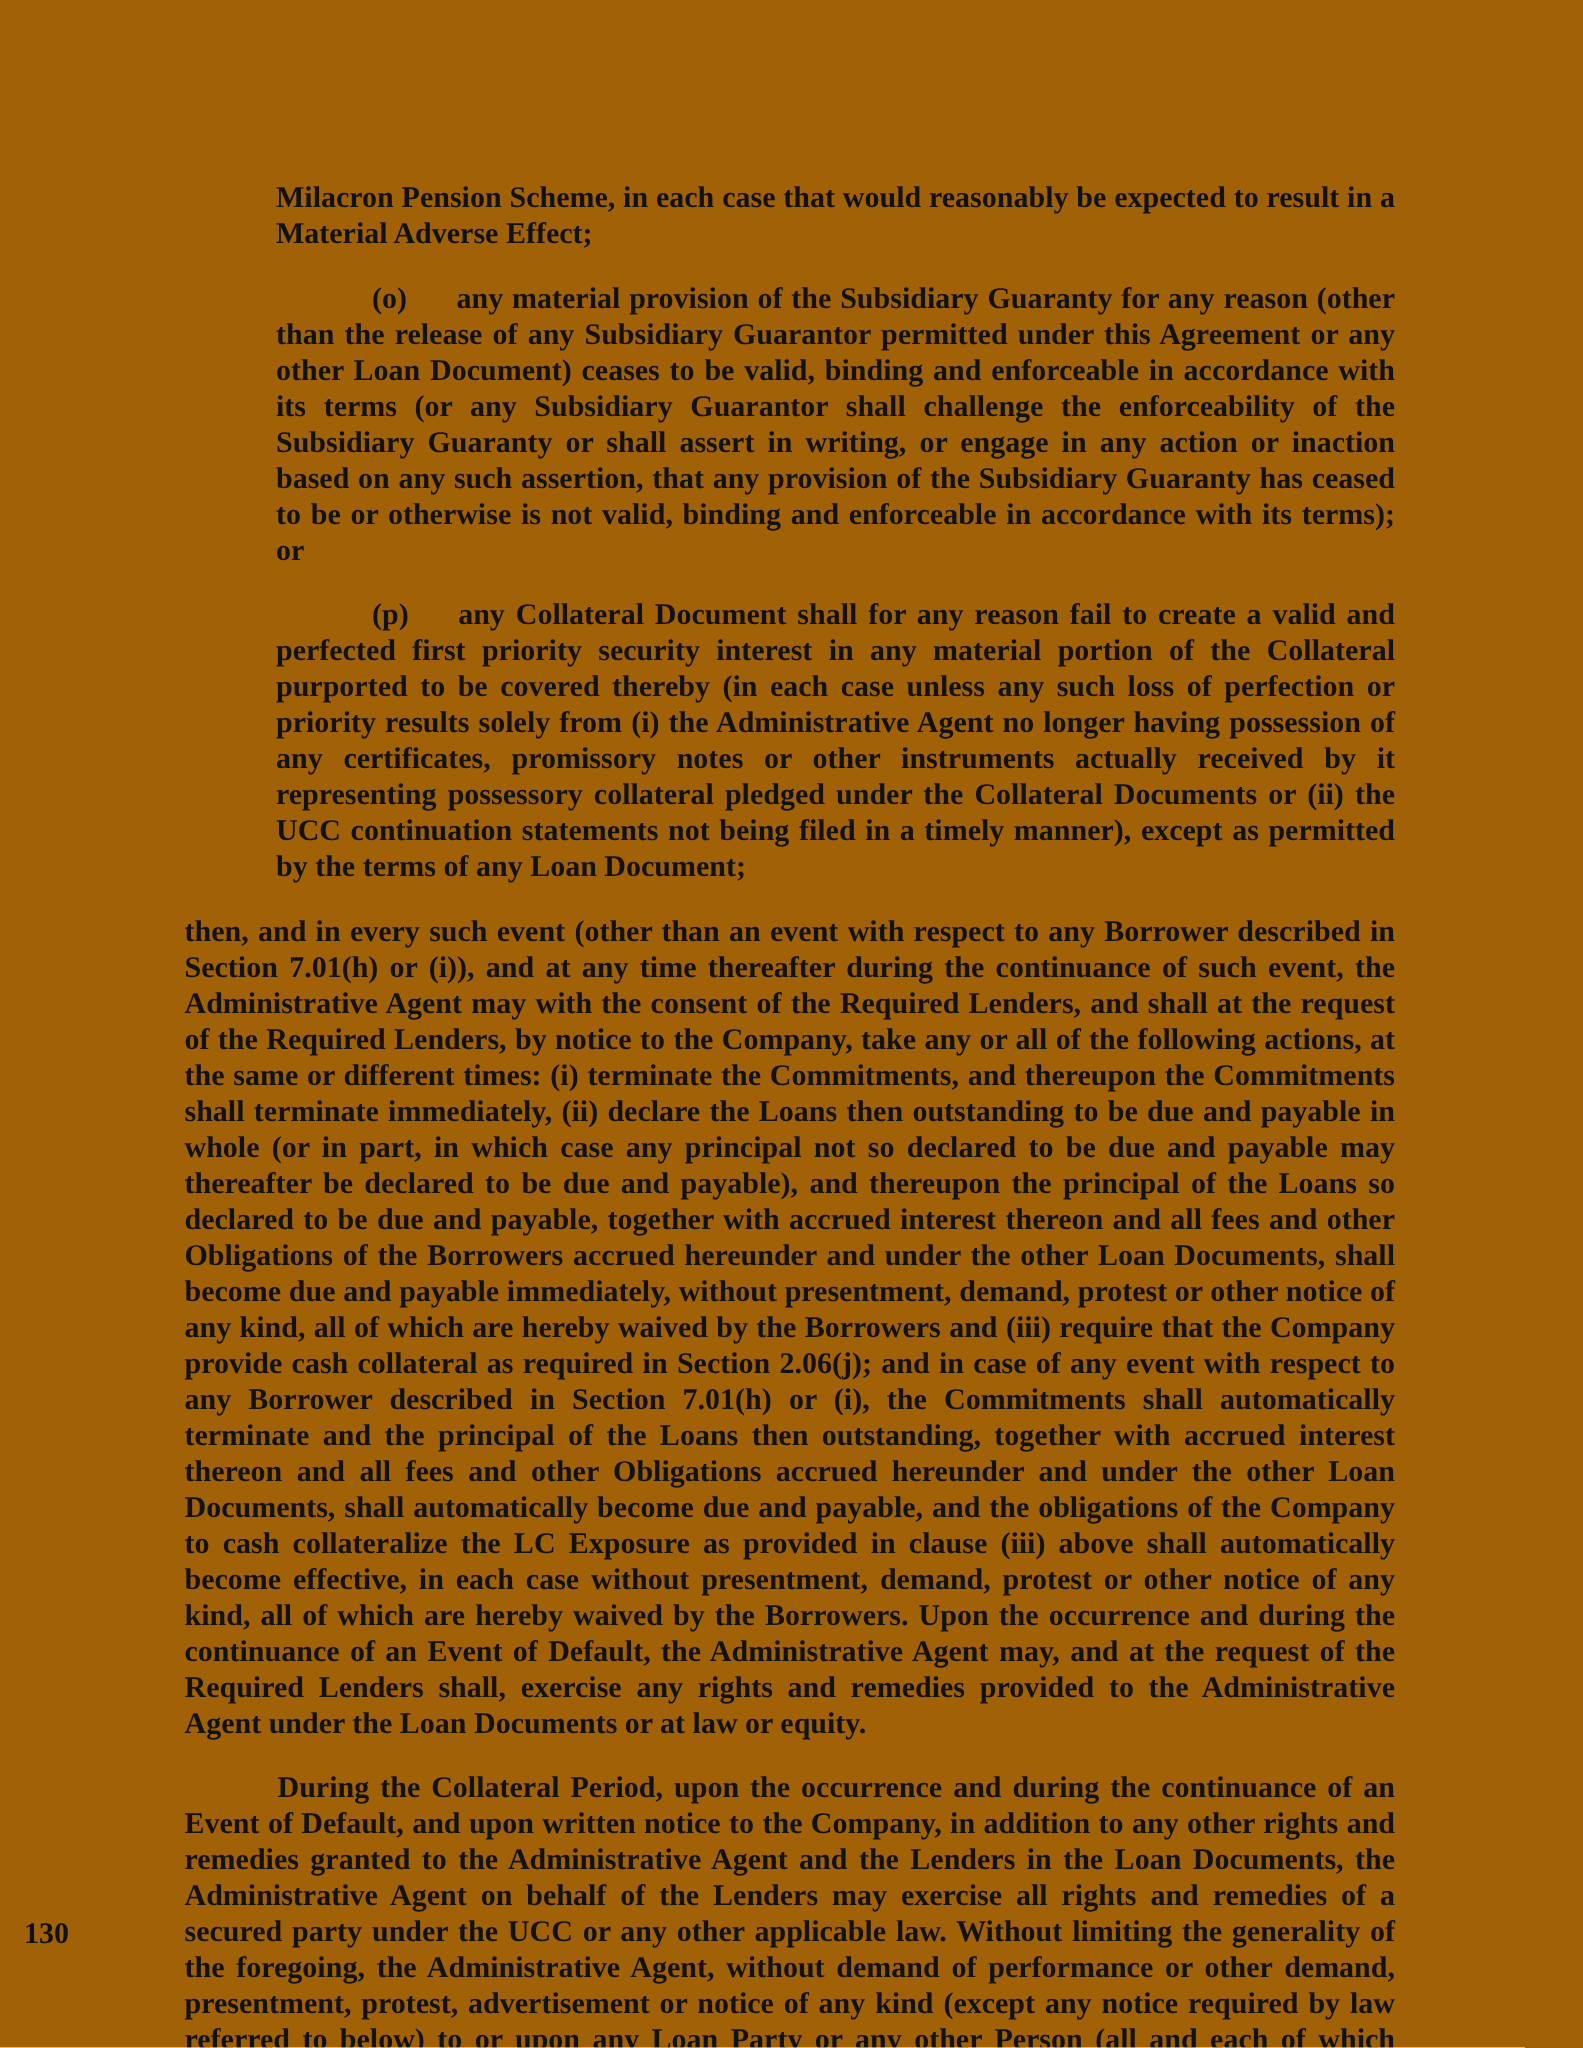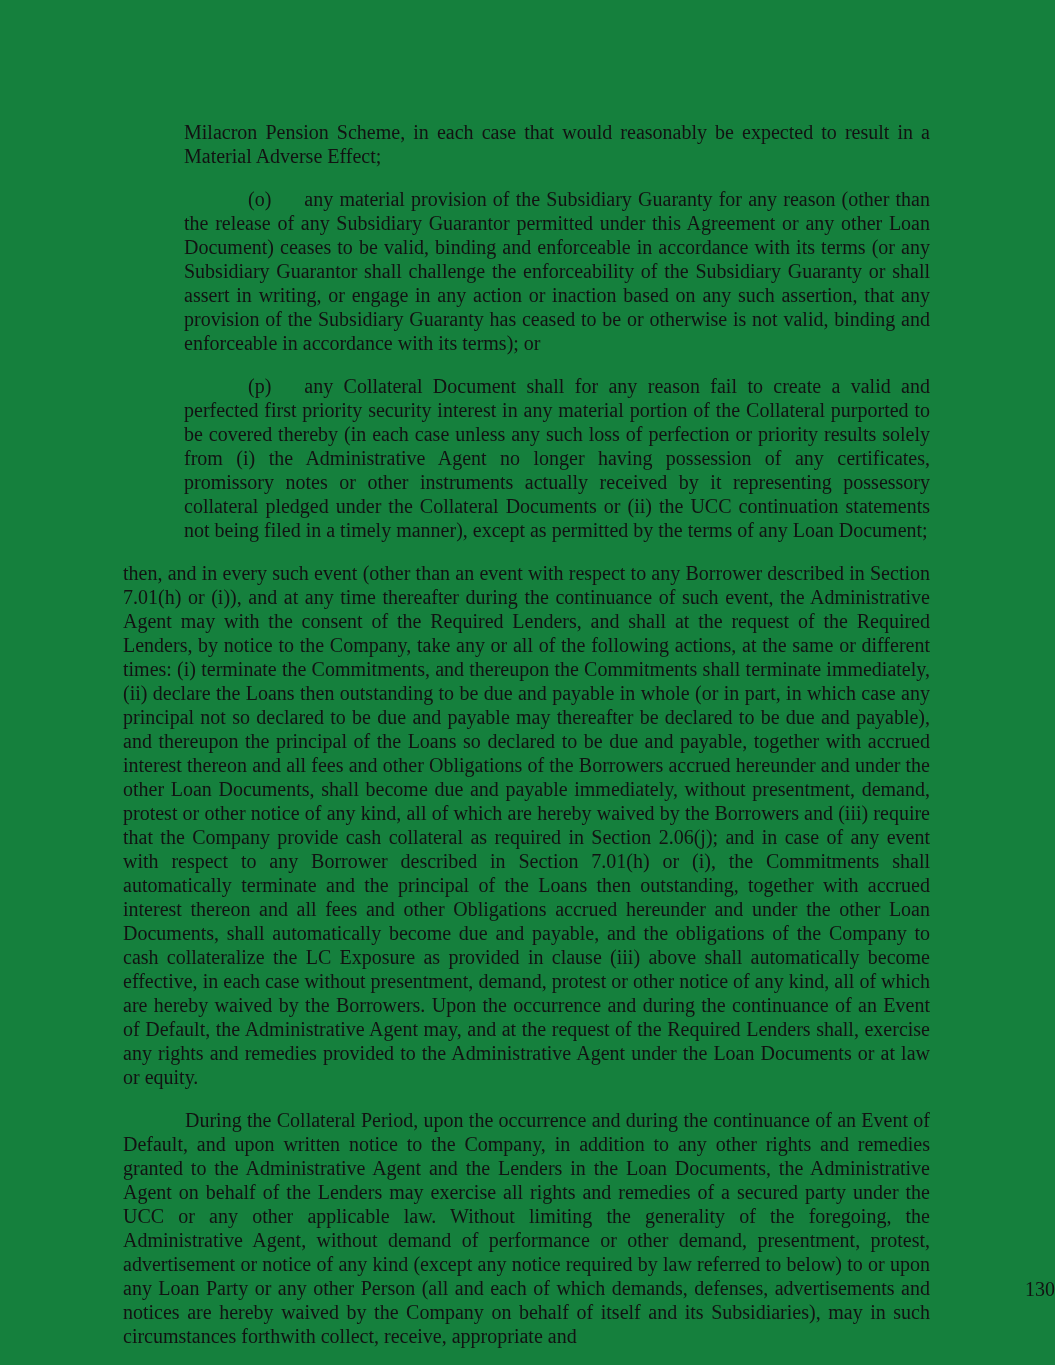--- a/index.html
+++ b/index.html
@@ -4,24 +4,25 @@
 <style>
   html, body {
     margin: 0;
     padding: 0;
     background: #ffffff;
   }
   .page {
     position: relative;
     width: 1055px;
     height: 1365px;
-    background: #15803d;
+    background: #a16207;
     overflow: hidden;
     font-family: "Liberation Serif", "DejaVu Serif", serif;
     color: #121212;
+    font-weight: bold;
   }
   .content {
     position: absolute;
     top: 120px;
     left: 123px;
     width: 807px;
     font-size: 20px;
     line-height: 24px;
     text-align: justify;
   }
@@ -46,23 +47,24 @@
   }
   
   .firstline-indent {
     text-indent: 62px;
   }
   .page-number {
     position: absolute;
     top: 1277px;
     left: 0;
     right: 0;
-    text-align: right;
+    text-align: left;
     font-size: 20px;
     line-height: 24px;
+    padding-left: 16px;
   }
 </style>
 </head>
 <body>
 
 <div class="page">
   <div class="content">
 
     <p class="indent-block flush">Milacron Pension Scheme, in each case that would reasonably be expected to result in a Material Adverse Effect;</p>
 

